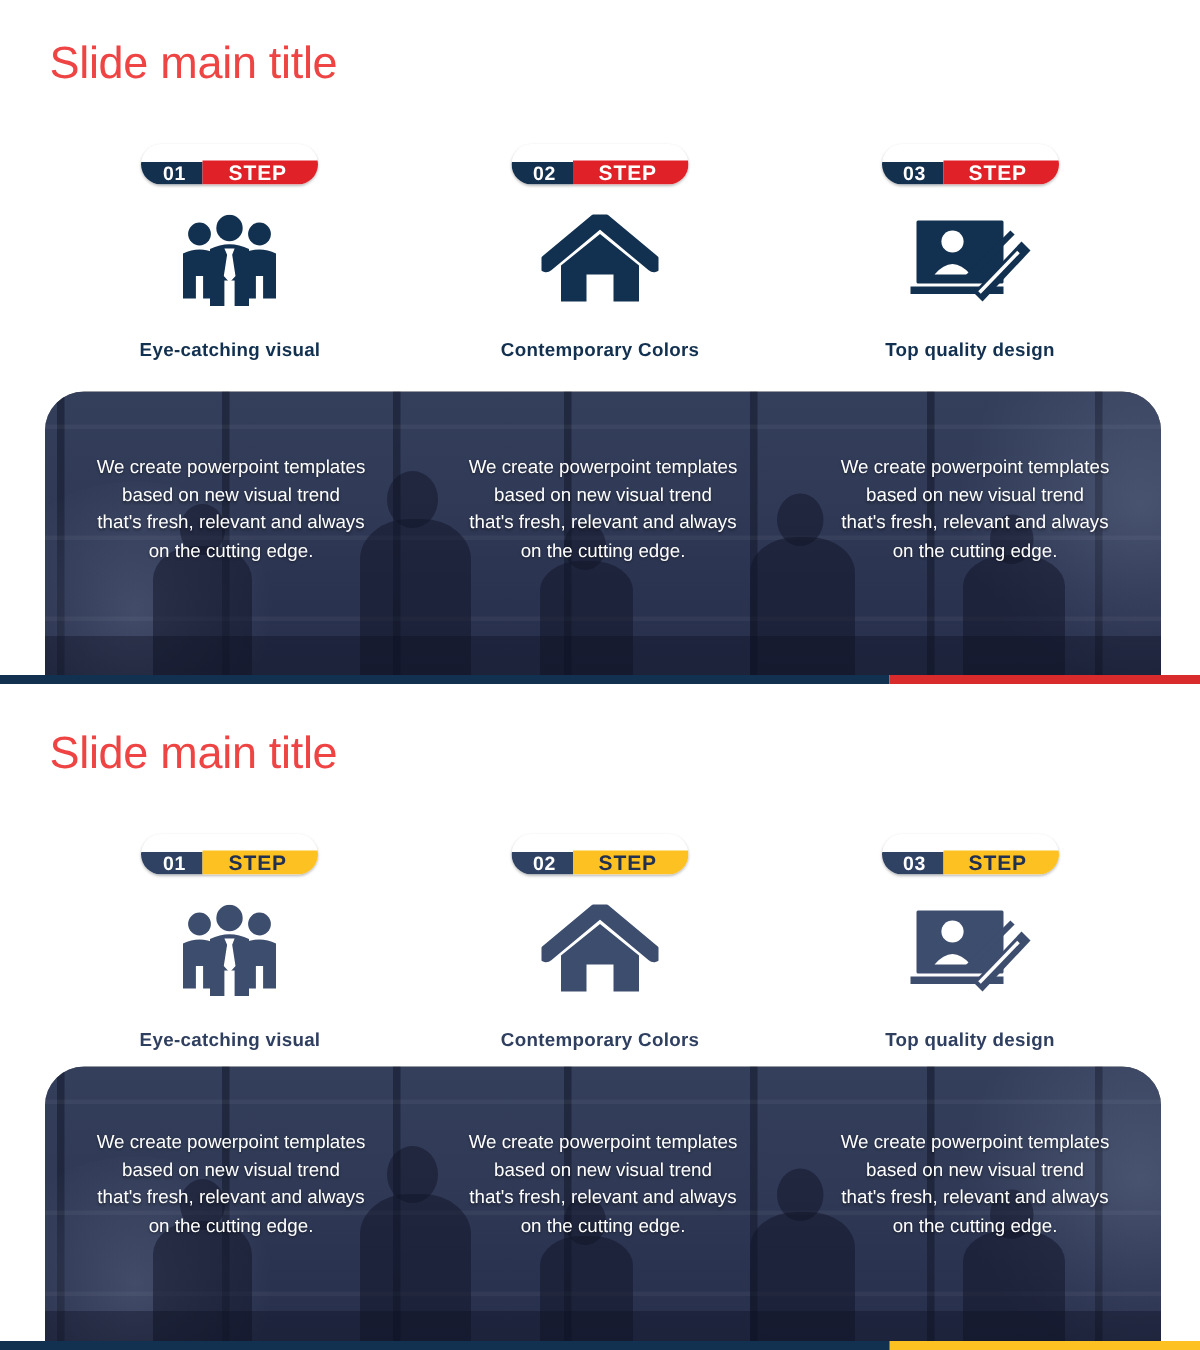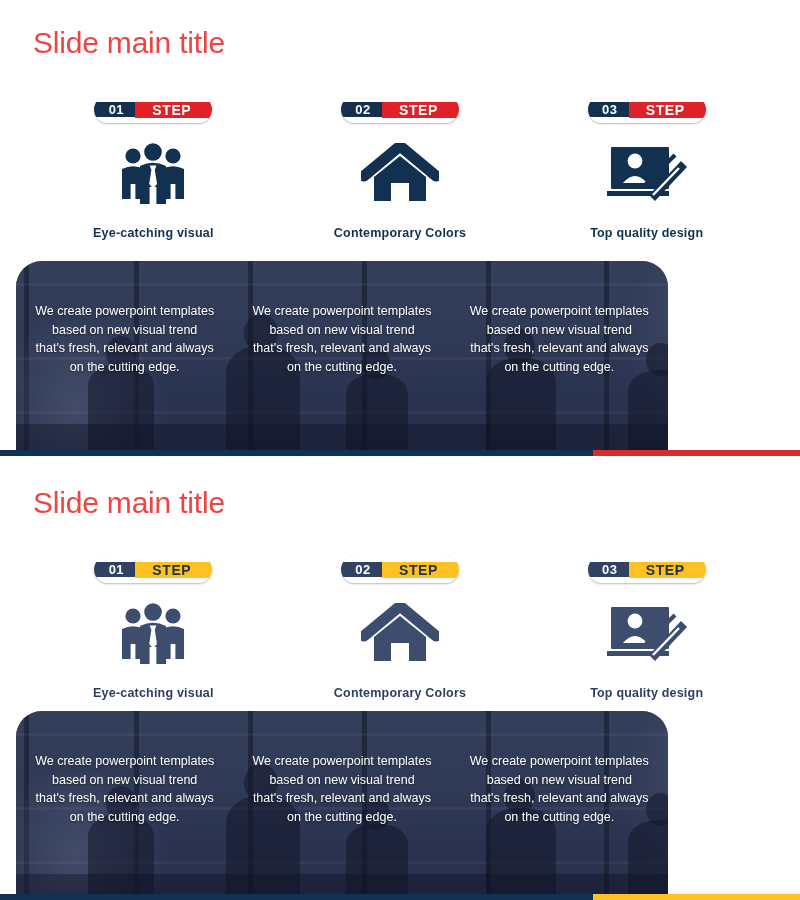--- a/index.html
+++ b/index.html
@@ -24,21 +24,21 @@
     position: absolute; left: 33px; top: 26px;
     font-size: 30px; font-weight: 400; color: #ef4444;
     letter-spacing: -0.2px; white-space: nowrap;
   }
 
   
   .steps { position: absolute; left: 30px; top: 96px; width: 740px; display: flex; }
   .step-col { flex: 1 1 0; display: flex; flex-direction: column; align-items: center; }
 
   .badge {
-    display: flex; align-items: center;
+    display: flex; align-items: flex-end;
     height: 27px; border-radius: 14px; overflow: hidden;
     box-shadow: 0 1px 2px rgba(0,0,0,.28);
   }
   .badge-num {
     background: #13304f; color: #ffffff;
     font-size: 13px; font-weight: bold; letter-spacing: .4px;
     display: flex; align-items: center; justify-content: center;
     width: 41px; padding-left: 3px;
   }
   .badge-label {
@@ -57,21 +57,21 @@
   .caption {
     margin-top: 21px;
     font-size: 12.5px; font-weight: bold; letter-spacing: .2px;
     white-space: nowrap;
   }
   .theme-red .caption   { color: #12304f; }
   .theme-amber .caption { color: #2f3f60; }
 
   
   .panel {
-    position: absolute; left: 16px; width: 652px;
+    position: absolute; left: 30px; width: 744px;
     border-radius: 26px 26px 0 0; overflow: hidden;
     background: #737373;
   }
   .slide-1 .panel { top: 261px; height: 189px; }
   .slide-2 .panel { top: 251px; height: 189px; }
 
   .photo { position: absolute; inset: 0; }
   .photo .sky {
     position: absolute; inset: 0;
     background:

